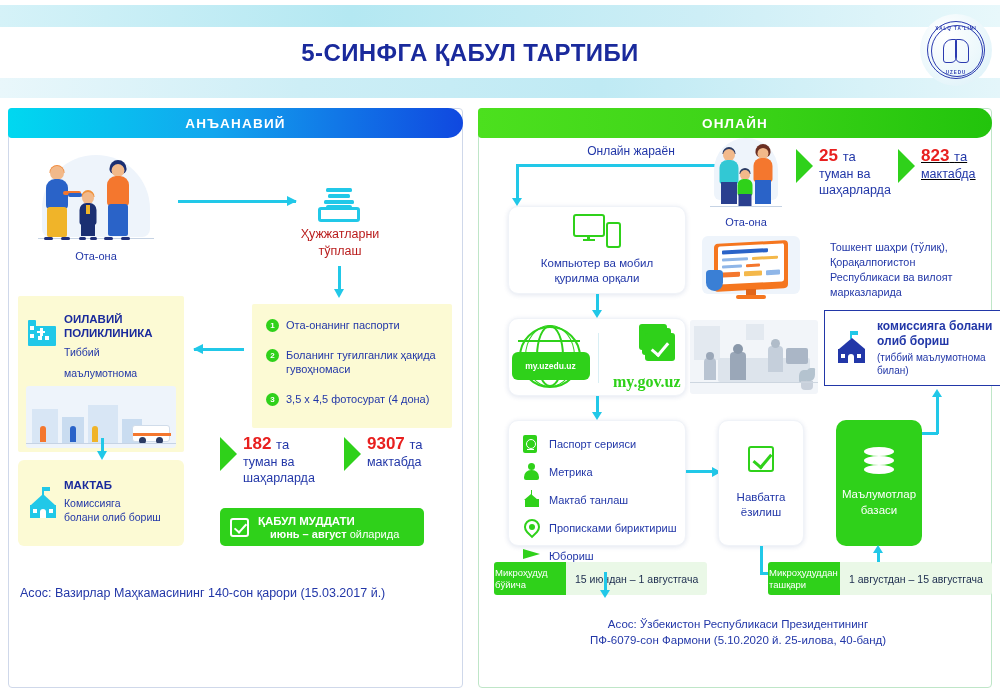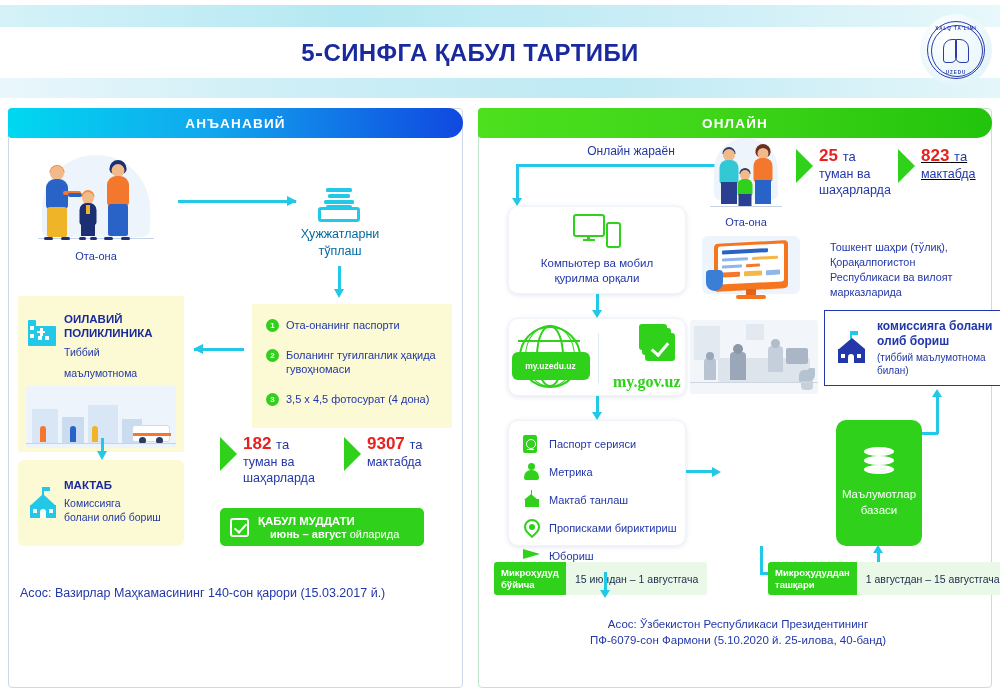--- a/index.html
+++ b/index.html
@@ -171,21 +171,21 @@
     position: absolute; left: 8px; bottom: 13px; width: 26px; height: 4px;
     background: #21c8e8; border-radius: 2px 2px 0 0;
   }
   .paper { position: absolute; background: #21c8e8; border-radius: 1.5px; left: 50%; transform: translateX(-50%); }
   .p1 { top: 0px; width: 26px; height: 4px; }
   .p2 { top: 6px; width: 22px; height: 4px; }
   .p3 { top: 12px; width: 30px; height: 4px; }
 
   .docs-label {
     position: absolute; left: 265px; top: 118px; width: 134px;
-    text-align: center; font-size: 12.5px; color: #0369a1; line-height: 1.35;
+    text-align: center; font-size: 12.5px; color: #b91c1c; line-height: 1.35;
   }
 
   .yellow-docs {
     position: absolute; left: 244px; top: 196px; width: 200px; height: 124px;
     background: #fcfad4; border-radius: 2px;
   }
   .doc-item {
     position: absolute; left: 14px; display: flex; align-items: flex-start; gap: 7px;
   }
   .doc-num {
@@ -406,21 +406,21 @@
   }
   .check-green::after {
     content: ""; position: absolute; left: 7px; top: 2px;
     width: 8px; height: 15px; border: solid #2fd11a;
     border-width: 0 3px 3px 0; transform: rotate(40deg);
   }
 
   .period-row { position: absolute; display: flex; align-items: stretch; }
   .period-tag {
     background: #2fd11a; border-radius: 3px 0 0 3px;
-    padding: 5px 7px; color: #ffffff; font-size: 9.5px; font-weight: bold;
+    padding: 5px 1px; color: #ffffff; font-size: 9.5px; font-weight: normal;
     line-height: 1.22; display: flex; align-items: center; min-width: 72px;
   }
   .period-val {
     background: #eaf8e7; border-radius: 0 3px 3px 0;
     padding: 5px 9px; font-size: 10.5px; color: #1a2a4c;
     display: flex; align-items: center; white-space: nowrap;
   }
   .footer-right {
     position: absolute; left: 20px; top: 508px; width: 480px;
     text-align: center; font-size: 11.5px; color: #2237a8; line-height: 1.4;
@@ -702,20 +702,27 @@
             <div class="si-send"></div>
           </div>
         <div class="step-txt">Юбориш</div>
       </div>
     </div>
   </div>
 
   <div class="conn" style="left:208px; top:362px; width:30px; height:2.5px;"></div>
   <div class="arrow-rt-cyan" style="left:234px; top:359px;"></div>
 
+  <div class="wbox" style="left:240px; top:312px; width:86px; height:126px; display:flex; flex-direction:column; align-items:center; justify-content:center; gap:18px;">
+    <div class="check-green"></div>
+    <div class="wbox-title">
+      <div>Навбатга</div>
+      <div>ёзилиш</div>
+    </div>
+  </div>
 
   <div class="green-db" style="left:358px; top:312px; width:86px; height:126px;">
     <div class="db-icon">
       <div class="db-e" style="top:0px"></div>
       <div class="db-e" style="top:9px"></div>
       <div class="db-e" style="top:18px"></div>
     </div>
     <div class="db-title">
       <div>Маълумотлар</div>
       <div>базаси</div>

